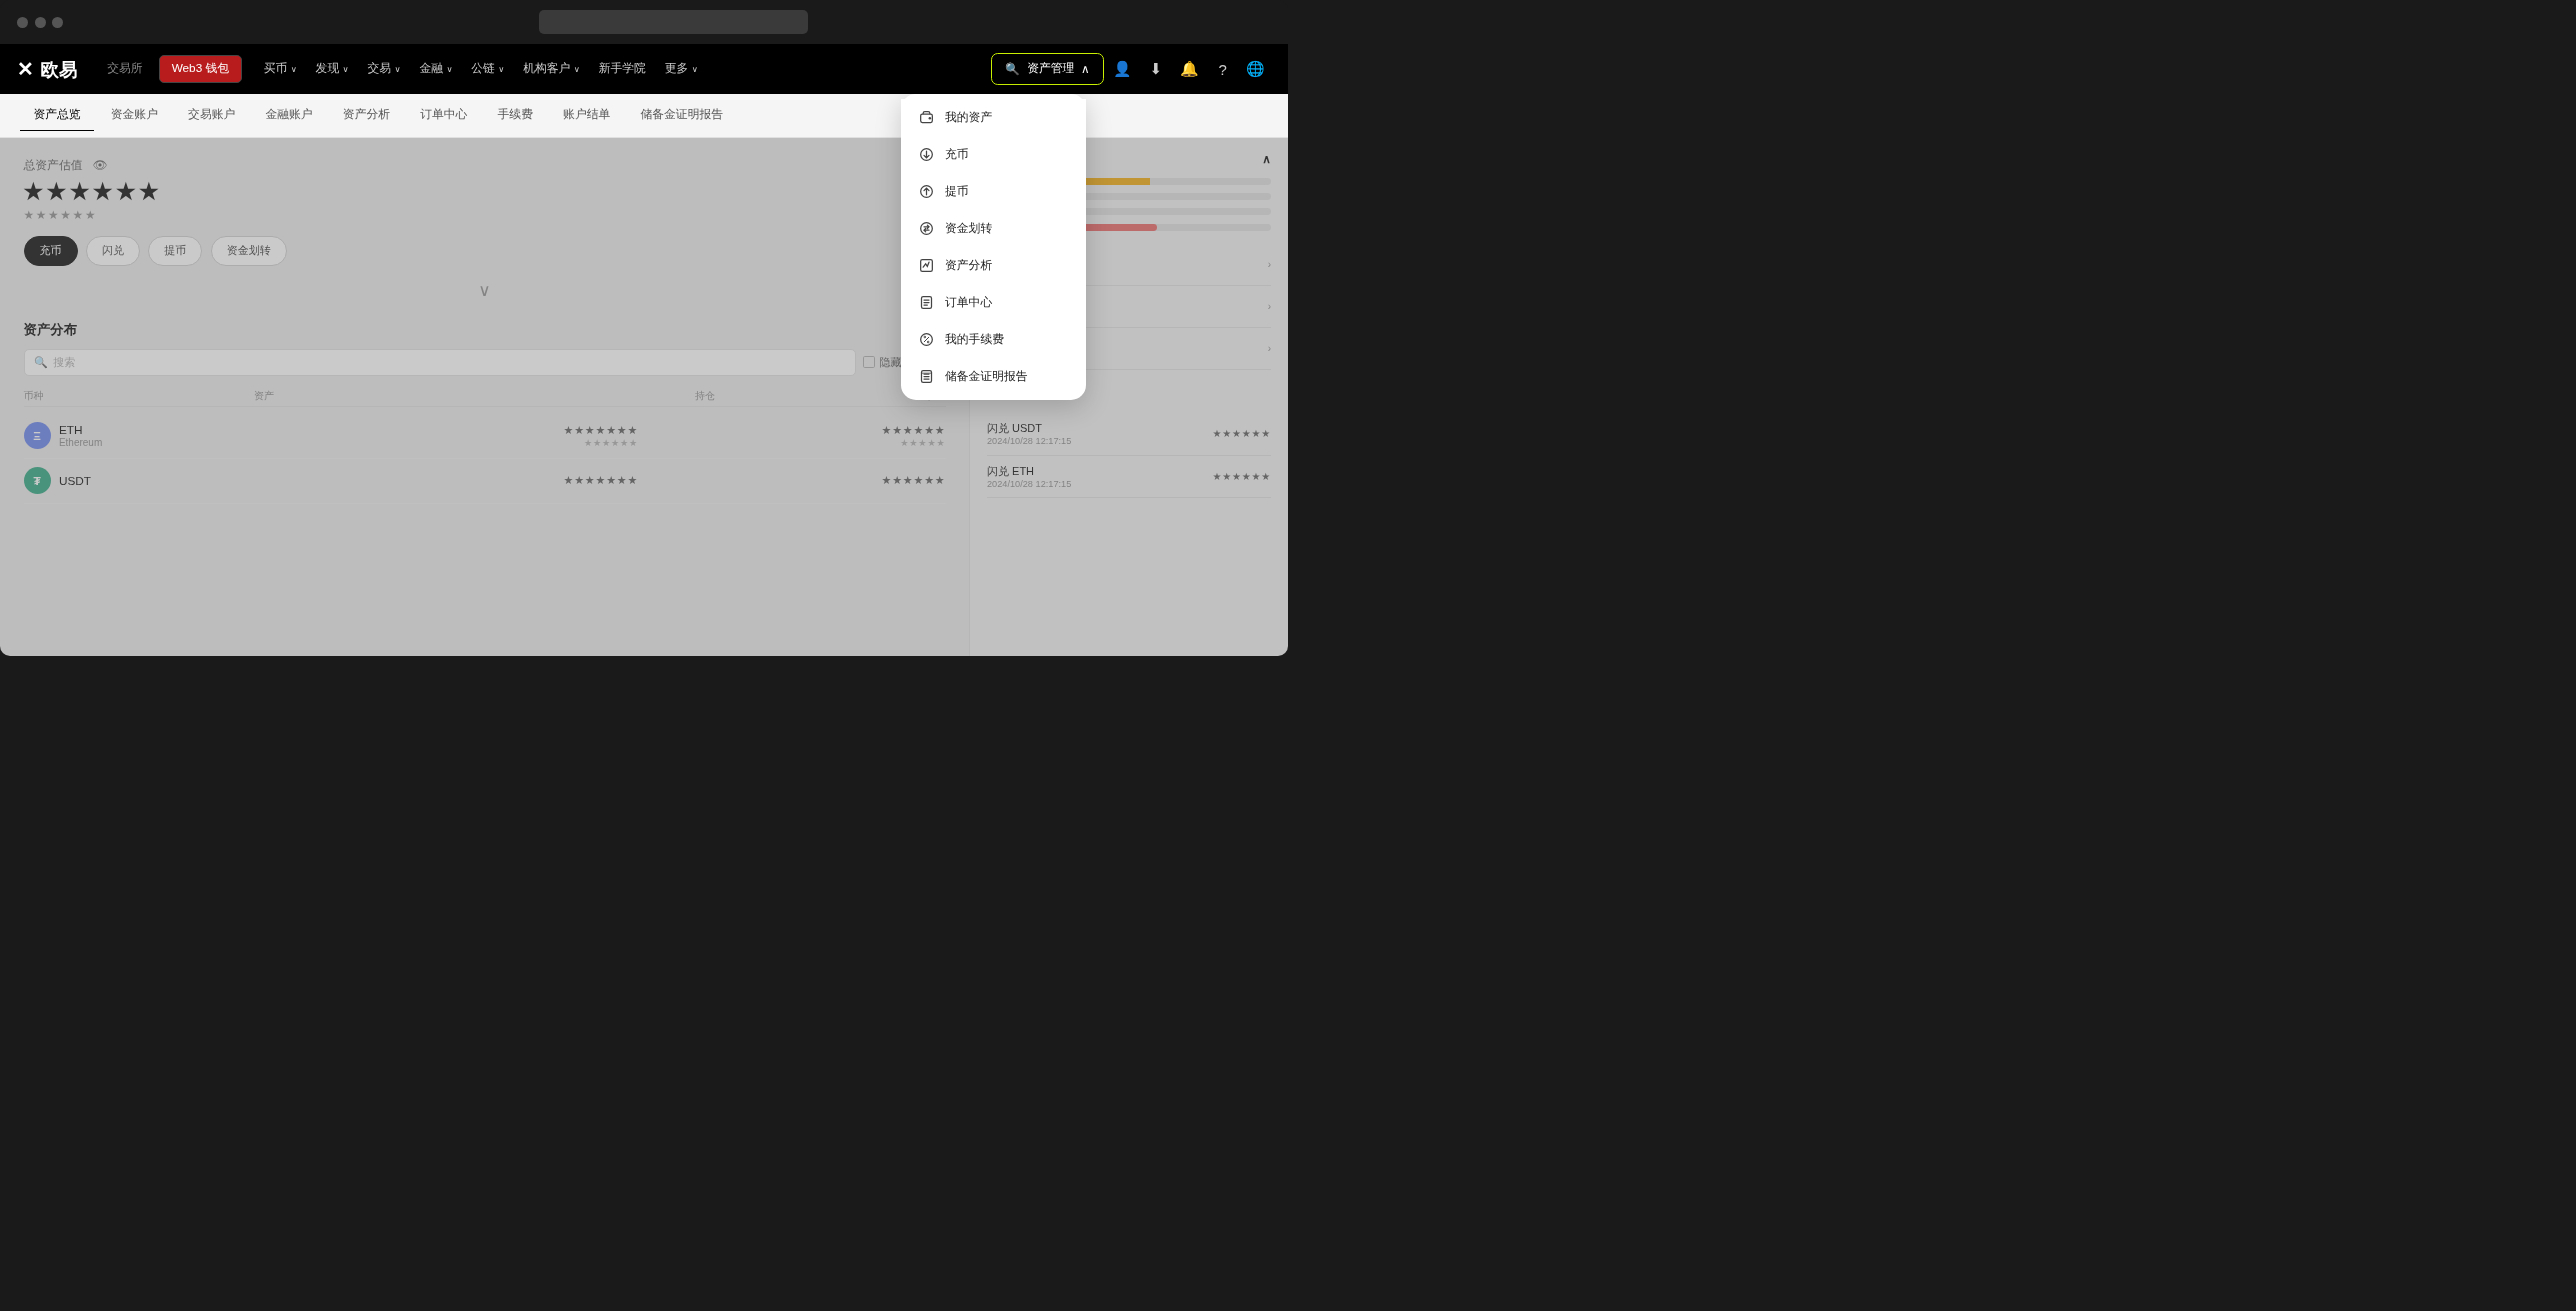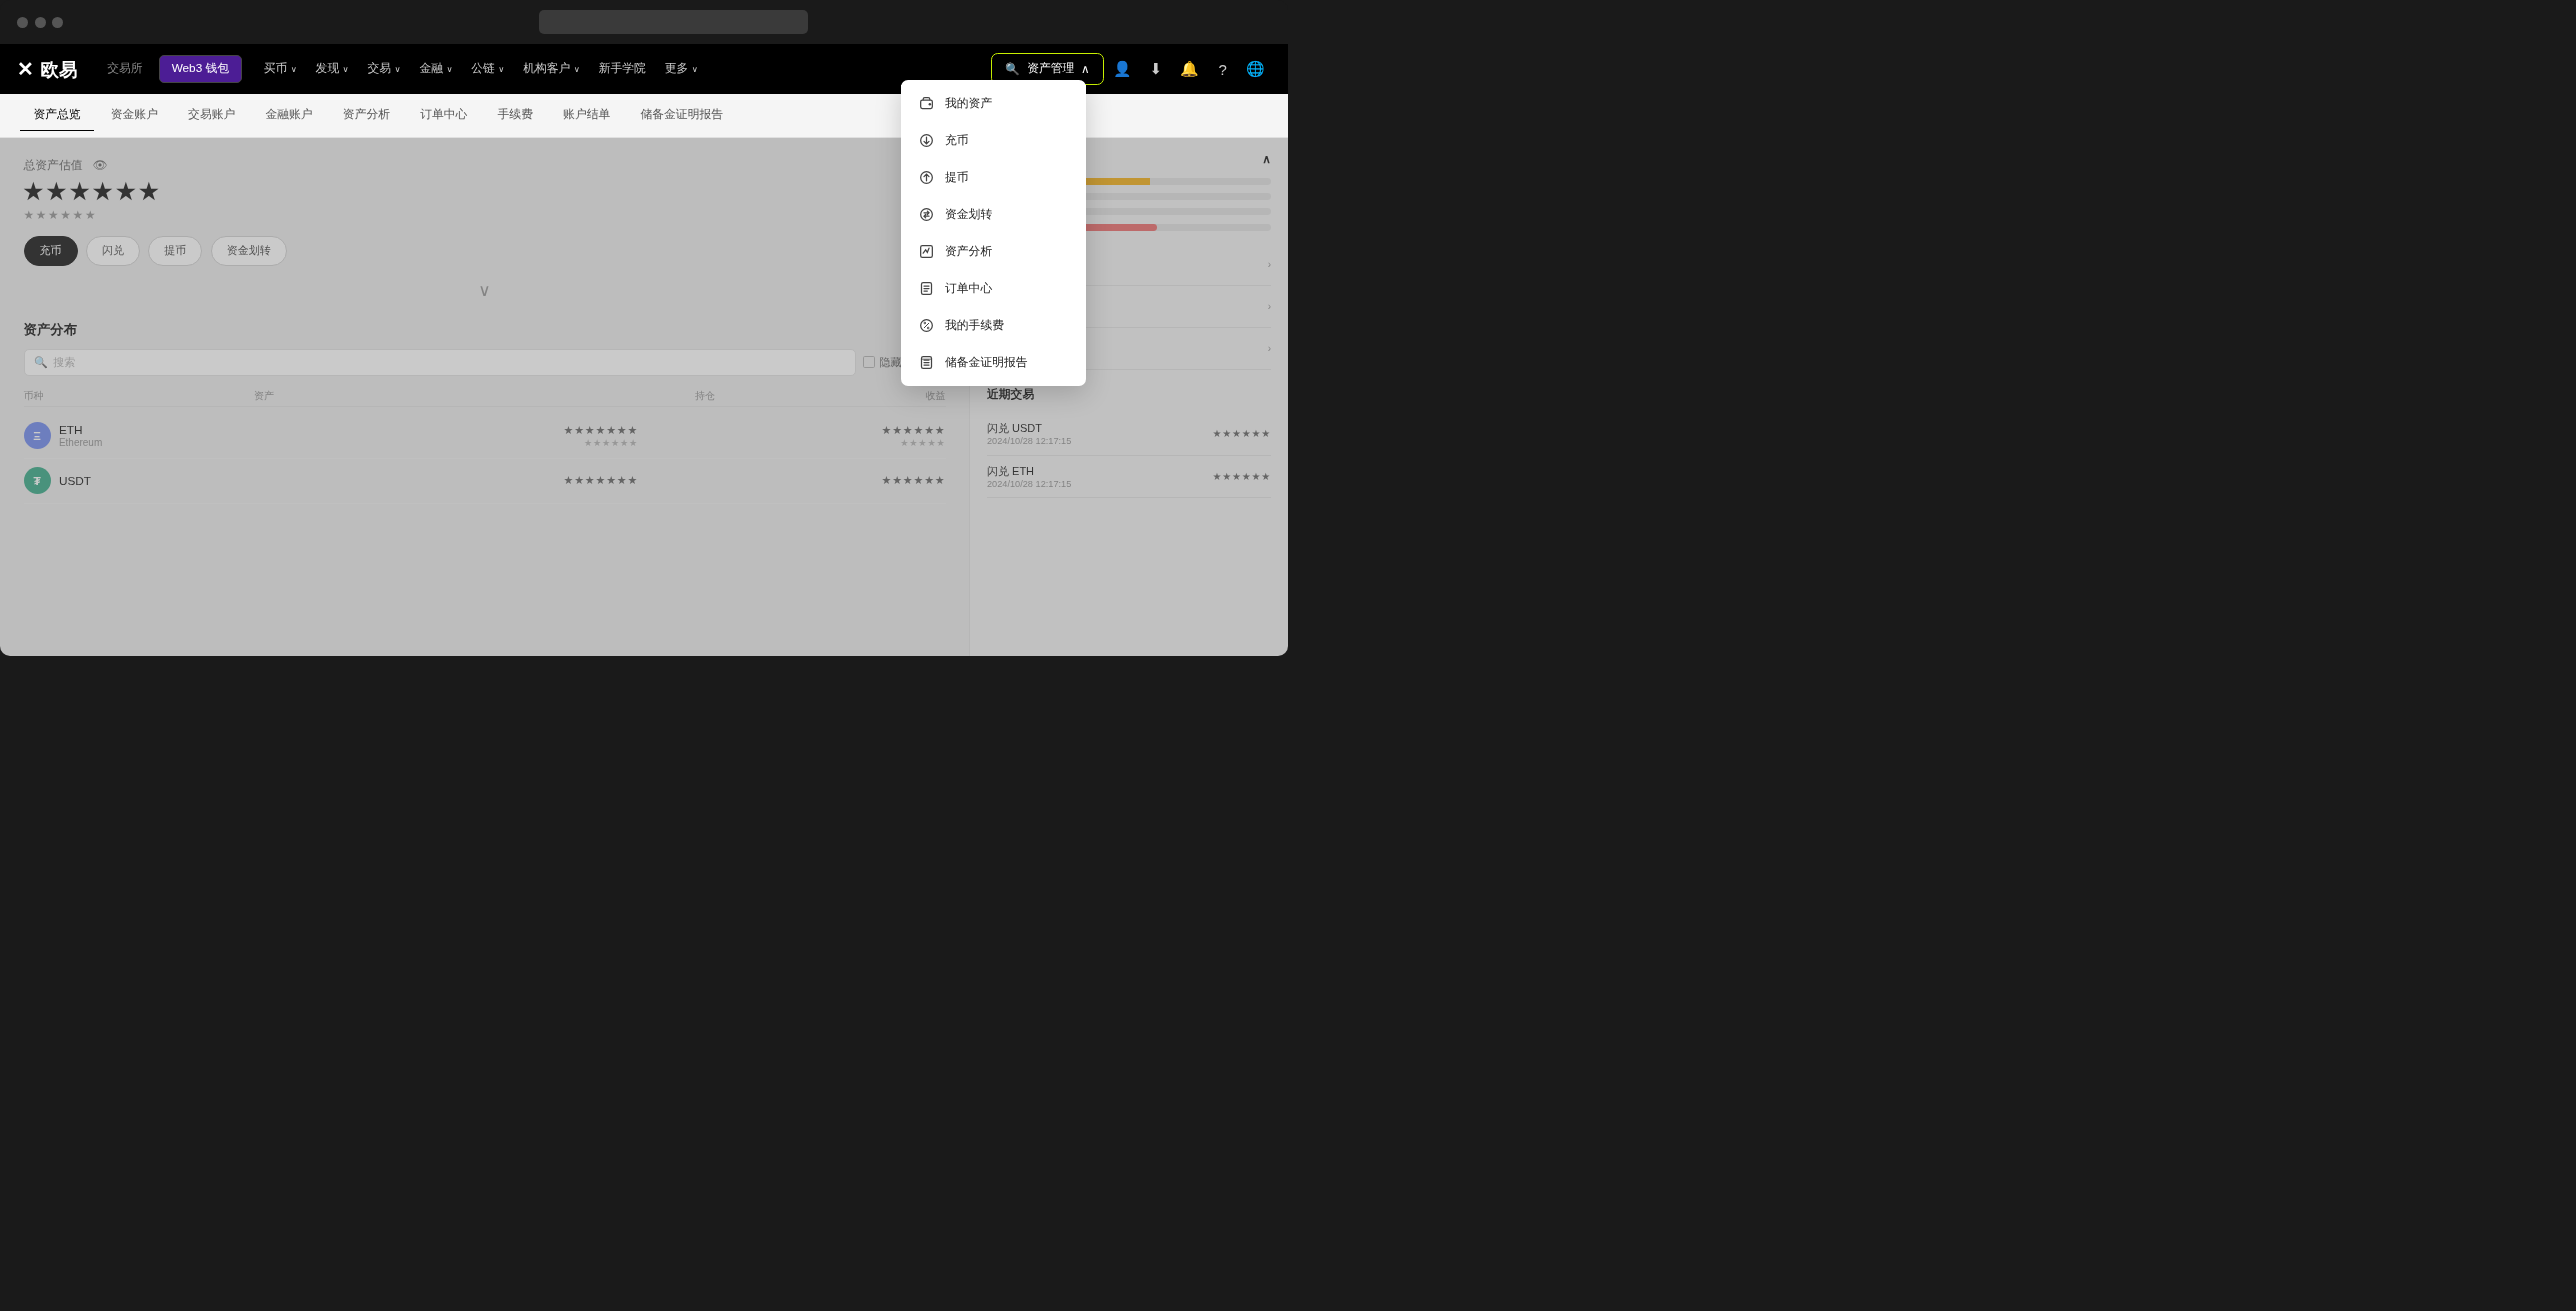--- a/index.html
+++ b/index.html
@@ -62,21 +62,21 @@
     }
     .nav-tab {
       padding: 5px 11.8px;
       border-radius: 5px;
       color: #888;
       font-size: 11.8px;
       cursor: pointer;
       border: 0.8px solid transparent;
     }
     .nav-tab.active {
-      background: #4c1d95;
+      background: #b91c1c;
       color: #fff;
       border-color: #444;
     }
     .nav-menu {
       display: flex; gap: 2px; align-items: center;
     }
     .nav-item {
       color: #ccc;
       font-size: 11.8px;
       padding: 5px 8.4px;
@@ -100,25 +100,25 @@
     }
     .nav-icon-btn {
       width: 30px; height: 30px;
       display: flex; align-items: center; justify-content: center;
       color: #ccc; font-size: 15px; cursor: pointer;
     }
 
     
     .dropdown-overlay {
       position: absolute;
-      top: 36px;
+      top: 50px;
       right: 202px;
       width: 185px;
       background: #fff;
-      border-radius: 7px;
+      border-radius: 15px;
       box-shadow: 0 6.7px 27px rgba(0,0,0,0.18);
       z-index: 100;
       padding: 5px 0;
     }
     .dropdown-item {
       display: flex; align-items: center; gap: 10px;
       padding: 10px 17px;
       font-size: 11.8px;
       color: #222;
       cursor: pointer;

